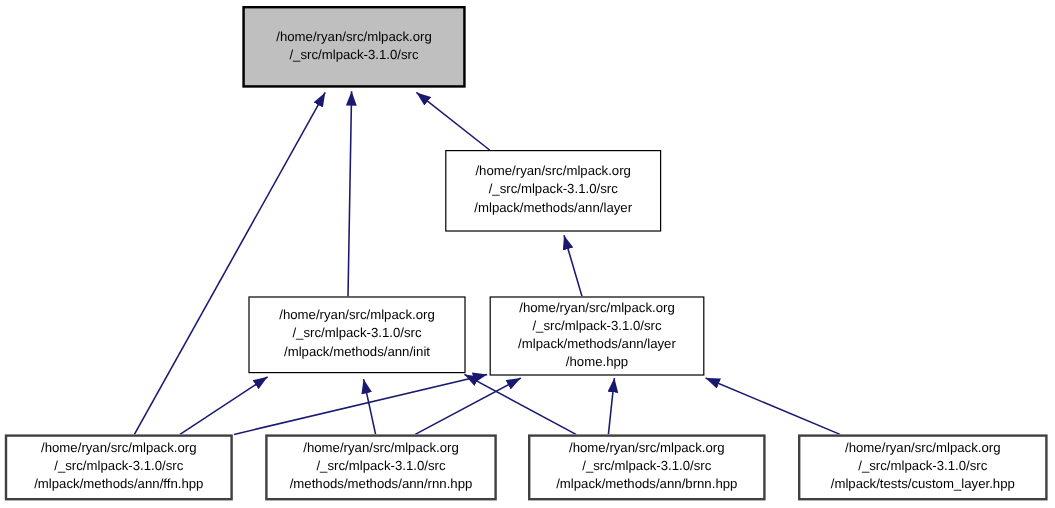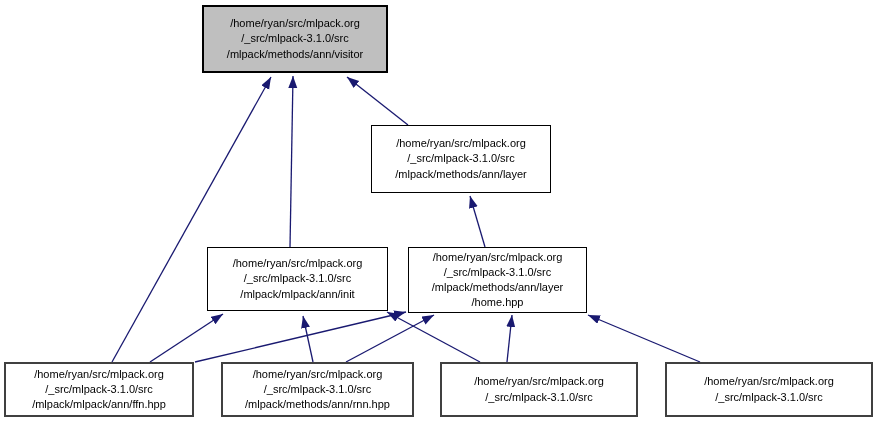--- a/index.html
+++ b/index.html
@@ -65,57 +65,58 @@
       <line x1="195" y1="362" x2="406" y2="312" marker-end="url(#arrow)"></line>
       <line x1="346" y1="362" x2="434" y2="315" marker-end="url(#arrow)"></line>
       <line x1="507" y1="362" x2="512" y2="315" marker-end="url(#arrow)"></line>
       <line x1="700" y1="362" x2="588" y2="315" marker-end="url(#arrow)"></line>
     </g>
   </svg>
 
   <div class="node current" style="left:202px; top:5px; width:186px; height:68px;">
     <span>/home/ryan/src/mlpack.org</span>
     <span>/_src/mlpack-3.1.0/src</span>
-    <span>/mlpack/methods/ann/visitor</span>
   </div>
 
   <div class="node" style="left:371px; top:125px; width:180px; height:68px;">
     <span>/home/ryan/src/mlpack.org</span>
     <span>/_src/mlpack-3.1.0/src</span>
     <span>/mlpack/methods/ann/layer</span>
   </div>
 
   <div class="node" style="left:207px; top:247px; width:181px; height:64px;">
     <span>/home/ryan/src/mlpack.org</span>
     <span>/_src/mlpack-3.1.0/src</span>
-    <span>/mlpack/mlpack/ann/init</span>
+    <span>/mlpack/methods/ann/init</span>
   </div>
 
   <div class="node" style="left:408px; top:247px; width:179px; height:66px;">
     <span>/home/ryan/src/mlpack.org</span>
     <span>/_src/mlpack-3.1.0/src</span>
     <span>/mlpack/methods/ann/layer</span>
     <span>/home.hpp</span>
   </div>
 
   <div class="node bold-border" style="left:4px; top:362px; width:190px; height:55px;">
     <span>/home/ryan/src/mlpack.org</span>
     <span>/_src/mlpack-3.1.0/src</span>
-    <span>/mlpack/mlpack/ann/ffn.hpp</span>
+    <span>/mlpack/methods/ann/ffn.hpp</span>
   </div>
 
   <div class="node bold-border" style="left:221px; top:362px; width:193px; height:55px;">
     <span>/home/ryan/src/mlpack.org</span>
     <span>/_src/mlpack-3.1.0/src</span>
-    <span>/mlpack/methods/ann/rnn.hpp</span>
+    <span>/methods/methods/ann/rnn.hpp</span>
   </div>
 
   <div class="node bold-border" style="left:440px; top:362px; width:198px; height:55px;">
     <span>/home/ryan/src/mlpack.org</span>
     <span>/_src/mlpack-3.1.0/src</span>
+    <span>/mlpack/methods/ann/brnn.hpp</span>
   </div>
 
   <div class="node bold-border" style="left:665px; top:362px; width:208px; height:55px;">
     <span>/home/ryan/src/mlpack.org</span>
     <span>/_src/mlpack-3.1.0/src</span>
+    <span>/mlpack/tests/custom_layer.hpp</span>
   </div>
 
 </div>
 
 </body></html>

